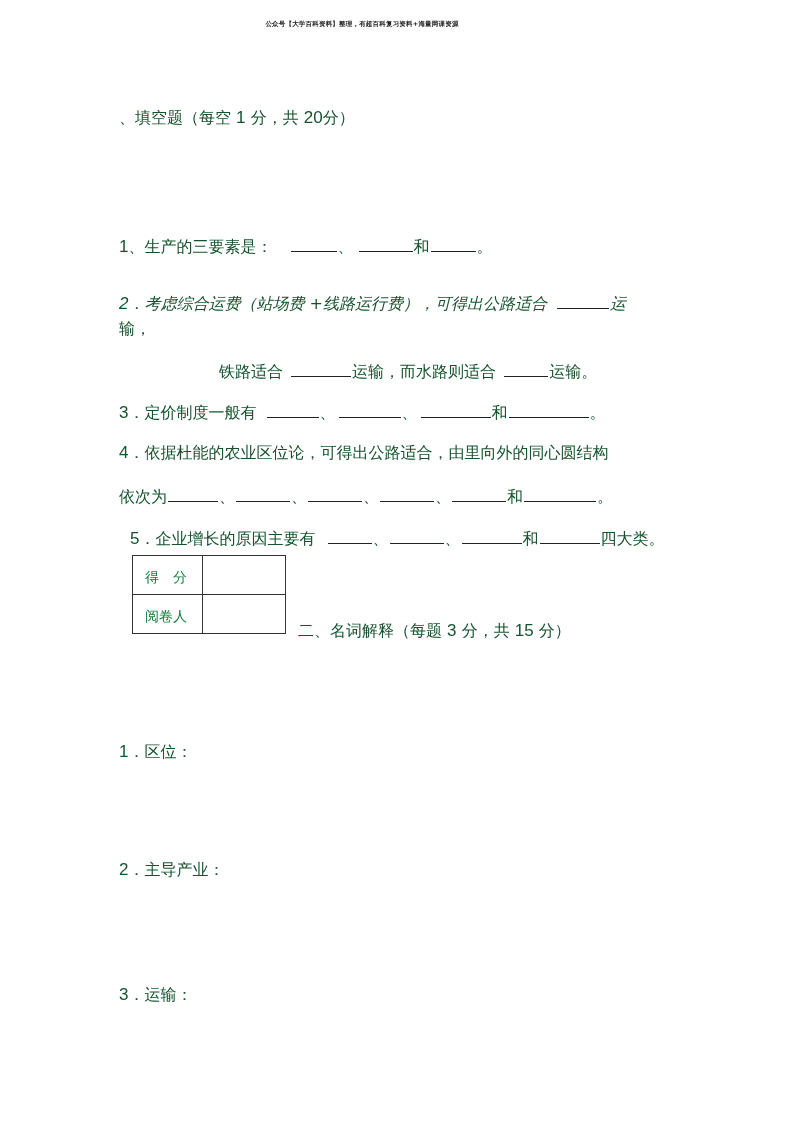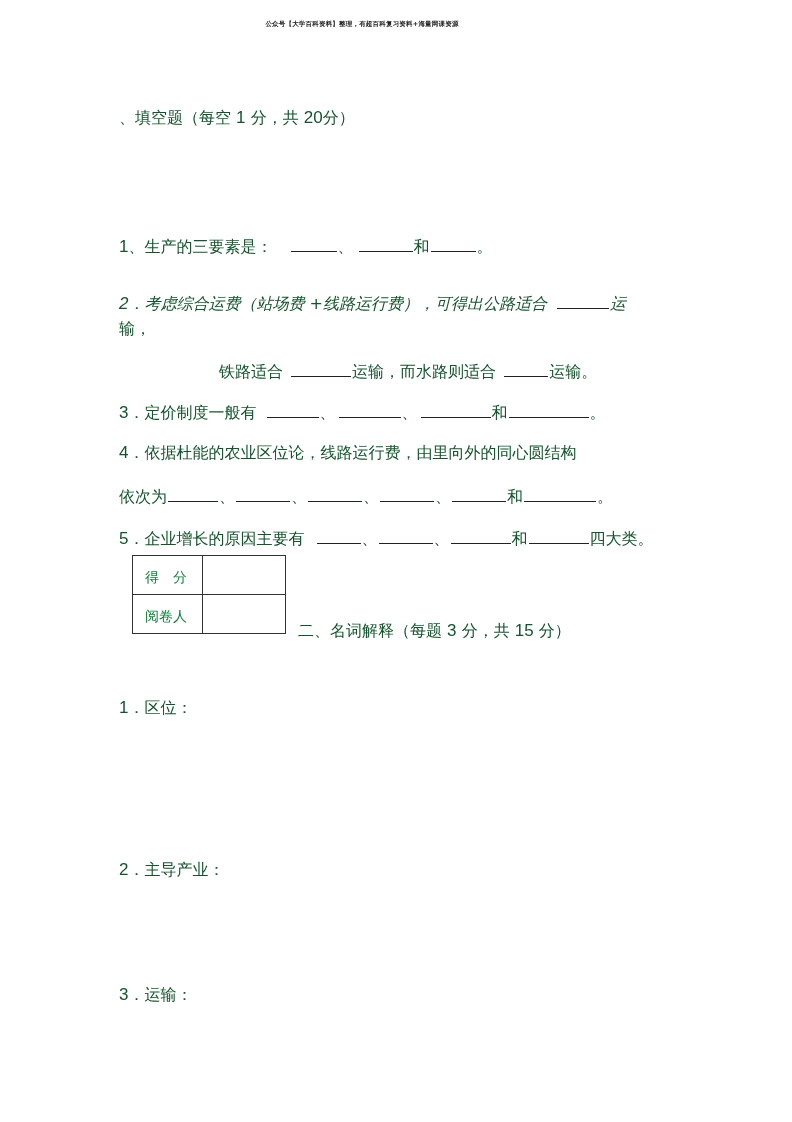--- a/index.html
+++ b/index.html
@@ -39,27 +39,27 @@
   <span style="display:inline-block;width:2px;"></span><span class="blank" style="width:60px;"></span><span>运输，而水路则适合</span>
   <span style="display:inline-block;width:2px;"></span><span class="blank" style="width:44px;"></span><span>运输。</span>
 </div>
 
 <div class="line" style="top:401px;text-align:right;">
   <span class="num">3</span><span>．</span><span>定价制度一般有</span>
   <span style="display:inline-block;width:4px;"></span><span class="blank" style="width:52px;"></span><span>、</span><span style="display:inline-block;width:2px;"></span><span class="blank" style="width:62px;"></span><span>、</span><span style="display:inline-block;width:2px;"></span><span class="blank" style="width:70px;"></span><span>和</span><span class="blank" style="width:80px;"></span><span>。</span>
 </div>
 
 <div class="line" style="top:443px;">
-  <span class="num">4</span><span>．</span><span>依据杜能的农业区位论，线路运行费，由里向外的同心圆结构</span>
+  <span class="num">4</span><span>．</span><span>依据杜能的农业区位论，可得出公路适合，由里向外的同心圆结构</span>
 </div>
 <div class="line" style="top:485px;">
   <span>依次为</span><span class="blank" style="width:50px;"></span><span>、</span><span class="blank" style="width:54px;"></span><span>、</span><span class="blank" style="width:54px;"></span><span>、</span><span class="blank" style="width:54px;"></span><span>、</span><span class="blank" style="width:54px;"></span><span>和</span><span class="blank" style="width:72px;"></span><span>。</span>
 </div>
 
-<div class="line" style="top:527px;">
+<div class="line" style="top:527px;margin-left:11px;">
   <span class="num">5</span><span>．</span><span>企业增长的原因主要有</span>
   <span style="display:inline-block;width:6px;"></span><span class="blank" style="width:44px;"></span><span>、</span><span class="blank" style="width:54px;"></span><span>、</span><span class="blank" style="width:60px;"></span><span>和</span><span class="blank" style="width:60px;"></span><span>四大类。</span>
 </div>
 
 <table class="score-table">
   <tbody>
       <tr>
     <td class="label">得　分</td>
     <td class="value"></td>
   </tr>
@@ -67,21 +67,21 @@
     <td class="label">阅卷人</td>
     <td class="value"></td>
   </tr>
 </tbody>
   </table>
 
 <div class="line" style="top:609px; left:298px;margin-top:12px;">
   <span>二、名词解释（每题 </span><span class="num">3</span><span> 分，共 </span><span class="num">15</span><span> 分）</span>
 </div>
 
-<div class="line" style="top:698px;">
+<div class="line" style="top:742px;">
   <span class="num">1</span><span>．</span><span>区位：</span>
 </div>
 <div class="line" style="top:860px;">
   <span class="num">2</span><span>．</span><span>主导产业：</span>
 </div>
 <div class="line" style="top:985px;">
   <span class="num">3</span><span>．</span><span>运输：</span>
 </div>
 
 </body></html>

